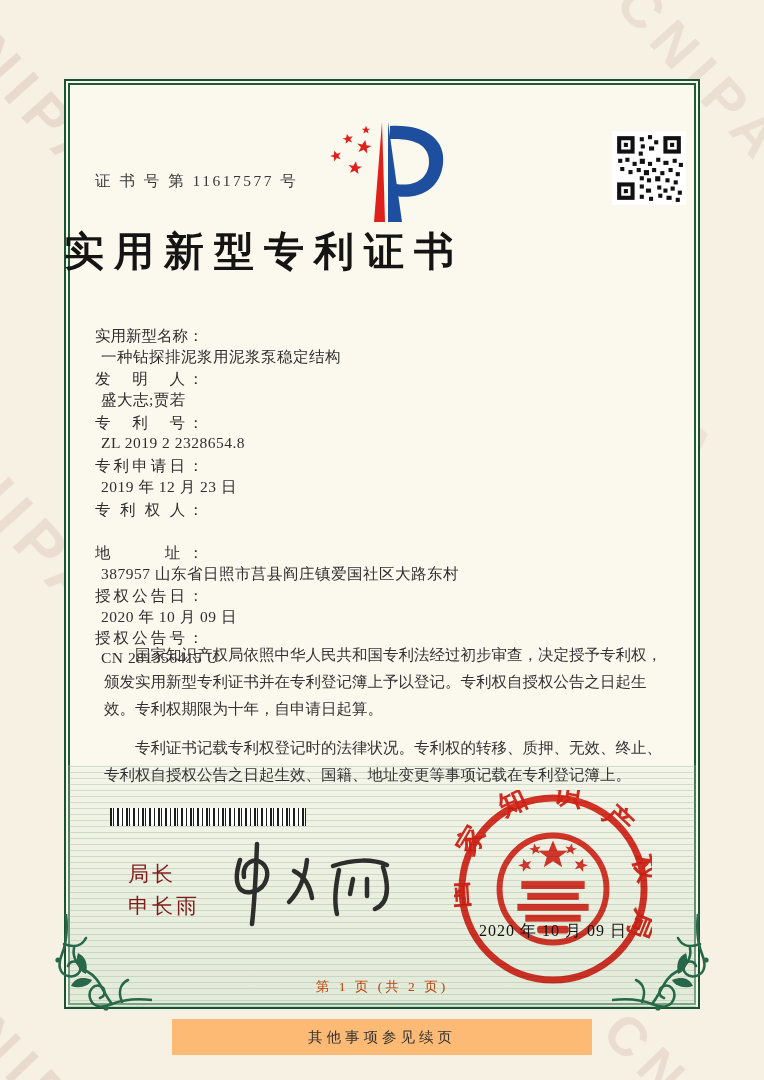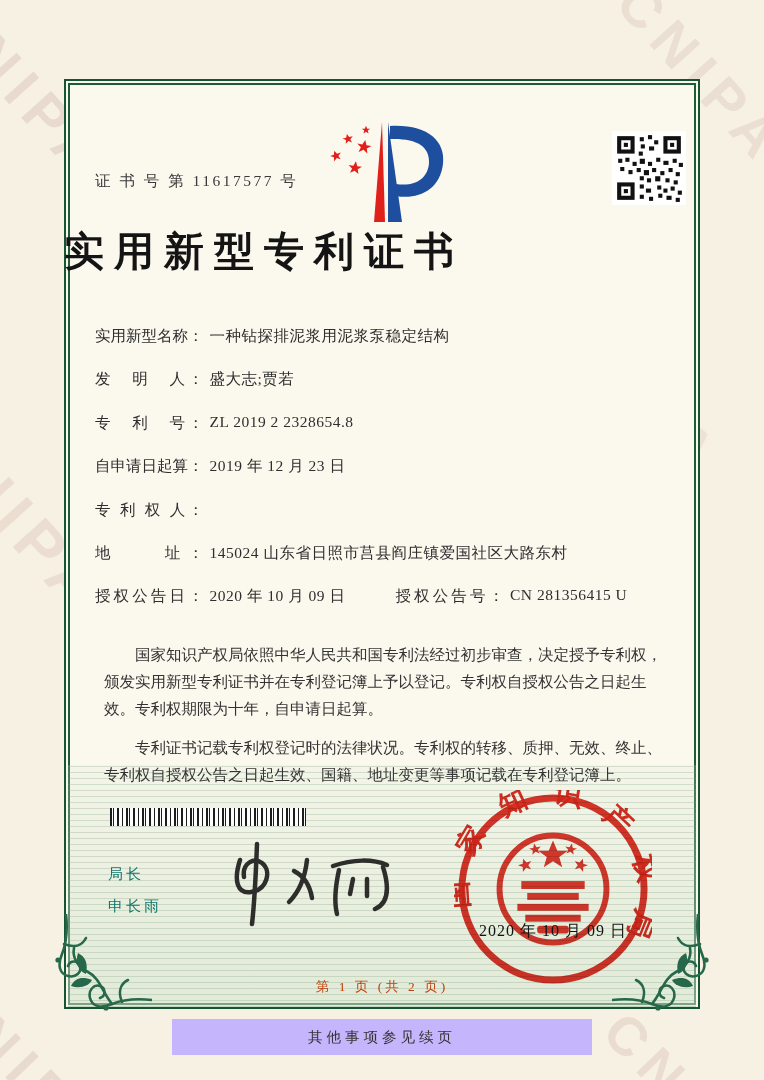--- a/index.html
+++ b/index.html
@@ -37,42 +37,42 @@
   
   .cert-no { position:absolute; left:95px; top:128px; z-index:5; font-size:15.5px; letter-spacing:2.5px; color:#3a3a3a;margin-top:43px; }
   .logo { position:absolute; left:322px; top:116px; width:128px; height:114px; z-index:5; }
   .qr { position:absolute; left:612px; top:131px; width:74px; height:74px; z-index:5; background:#fff; }
   .title {
     position:absolute; left:64px; top:224px; width:748px; z-index:5;
     font-size:40px; font-weight:bold; letter-spacing:10px; color:#141414;
   }
   
   .fields { position:absolute; left:95px; top:326px; width:586px; z-index:5; font-size:15.5px; color:#2e2e2e; }
-  .f-row { height:43.4px; display:flex; align-items:flex-start; }
+  .f-row { height:43.4px; display:flex; align-items:flex-start;flex-direction:column; }
   .f-label { display:inline-block; width:7em; text-align:justify; text-align-last:justify; flex:0 0 auto; }
   .f-value { padding-left:6px; letter-spacing:0.5px; }
   .f-value-fixed { width:186px; flex:0 0 auto; }
   
   .bodytext { position:absolute; left:92px; top:629px; width:584px; z-index:5; font-size:15.5px; line-height:27px; color:#333; }
   .bodytext p { margin:12px; text-indent:2em;font-family:Liberation Serif, serif; }
   
   .barcode {
     position:absolute; left:110px; top:808px; width:196px; height:18px; z-index:5;
     background:
       repeating-linear-gradient(90deg,#1c1c1c 0 2px,#fdfdfd 2px 3px,#1c1c1c 3px 4px,#fdfdfd 4px 7px,#1c1c1c 7px 9px,#fdfdfd 9px 12px,#1c1c1c 12px 13px,#fdfdfd 13px 16px);
   }
-  .sig-block { position:absolute; left:108px; top:858px; z-index:5; font-size:15px; letter-spacing:3px; line-height:32px; color:#0f766e; }
+  .sig-block { position:absolute; left:128px; top:858px; z-index:5; font-size:21px; letter-spacing:3px; line-height:32px; color:#7f1d1d; }
   .sig-svg { position:absolute; left:215px; top:836px; width:190px; height:95px; z-index:5; }
   .seal { position:absolute; left:454px; top:790px; width:198px; height:198px; z-index:6; mix-blend-mode:multiply; }
   .seal-date { position:absolute; left:448px; top:921px; width:210px; z-index:7; text-align:center; font-size:16px; letter-spacing:1px; color:#141414; }
   .page-info { position:absolute; left:64px; top:978px; width:636px; z-index:5; text-align:center; font-size:13.5px; letter-spacing:3px; color:#c2410c; }
   .orn { position:absolute; width:100px; height:100px; z-index:8; }
   .orn-br { left:612px; top:914px; }
   .orn-bl { left:52px; top:914px; transform:scaleX(-1); }
-  .strip { position:absolute; left:172px; top:1019px; width:420px; height:36px; z-index:5; background:#c4b5fd; text-align:center; }
+  .strip { position:absolute; left:172px; top:1019px; width:420px; height:36px; z-index:5; background:#fdba74; text-align:center; }
   .strip span { line-height:36px; font-size:14.5px; letter-spacing:4px; color:#333; }
 </style>
 </head>
 <body>
 
 <div class="page">
 
   <span class="wm wm1">CNIPA</span>
   <span class="wm wm2">CNIPA</span>
   <span class="wm wm3">CNIPA</span>
@@ -174,29 +174,29 @@
     </div>
     <div class="f-row">
       <span class="f-label">发　明　人：</span>
       <span class="f-value">盛大志;贾若</span>
     </div>
     <div class="f-row">
       <span class="f-label">专　利　号：</span>
       <span class="f-value">ZL 2019 2 2328654.8</span>
     </div>
     <div class="f-row">
-      <span class="f-label">自申请日起算：</span>
+      <span class="f-label">专利申请日：</span>
       <span class="f-value">2019 年 12 月 23 日</span>
     </div>
     <div class="f-row">
       <span class="f-label">专 利 权 人：</span>
     </div>
     <div class="f-row">
       <span class="f-label">地　　址：</span>
-      <span class="f-value">145024 山东省日照市莒县阎庄镇爱国社区大路东村</span>
+      <span class="f-value">387957 山东省日照市莒县阎庄镇爱国社区大路东村</span>
     </div>
     <div class="f-row">
       <span class="f-label">授权公告日：</span>
       <span class="f-value f-value-fixed">2020 年 10 月 09 日</span>
       <span class="f-label">授权公告号：</span>
       <span class="f-value">CN 281356415 U</span>
     </div>
   </div>
 
   <div class="bodytext">

